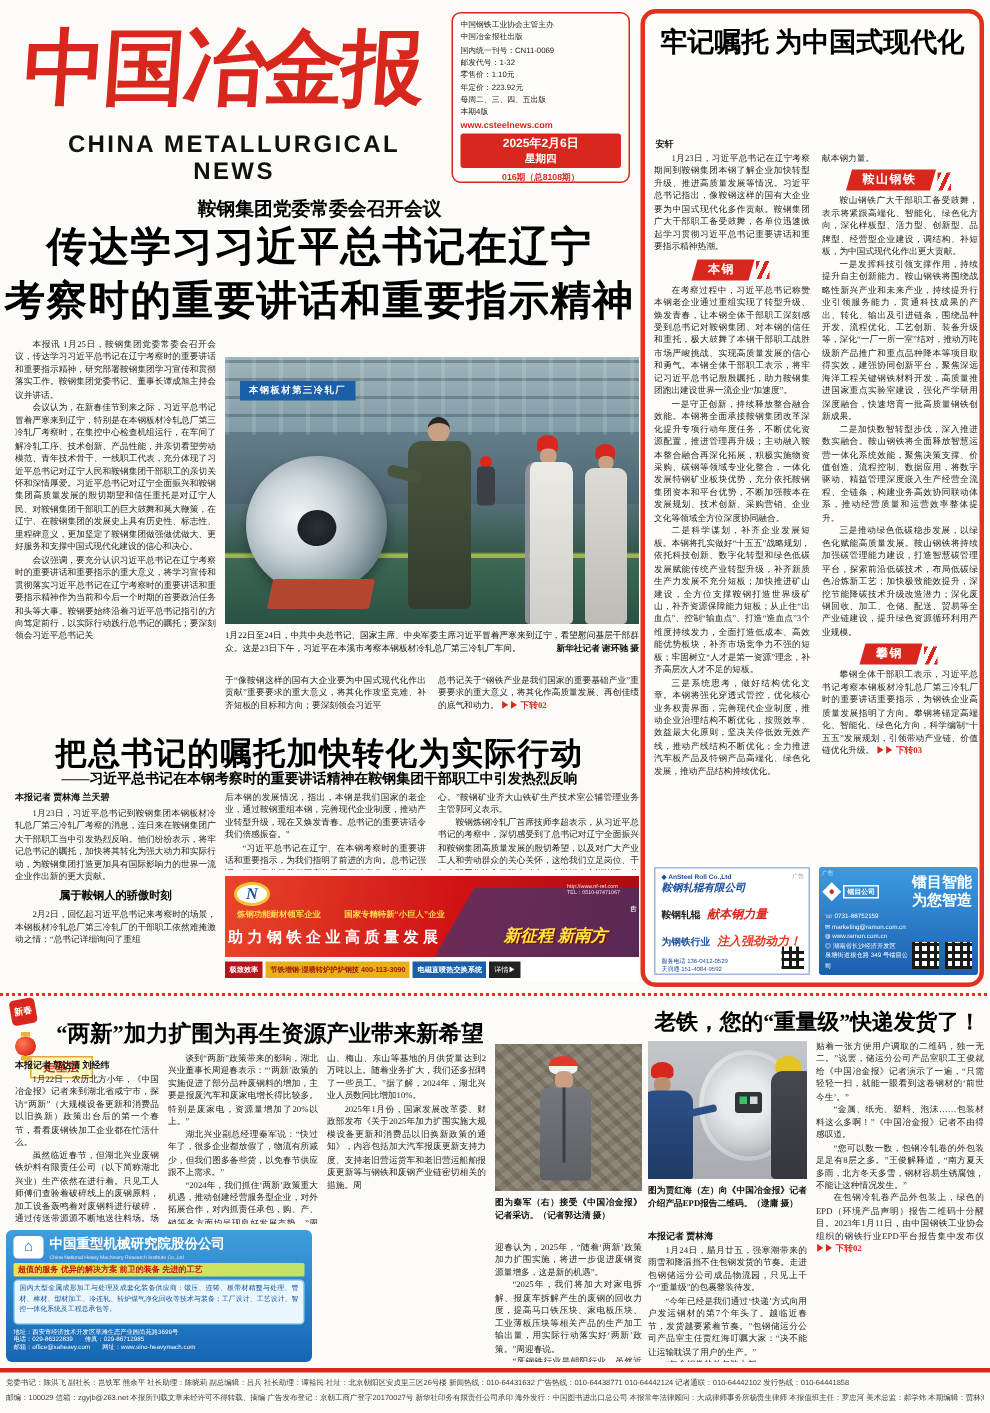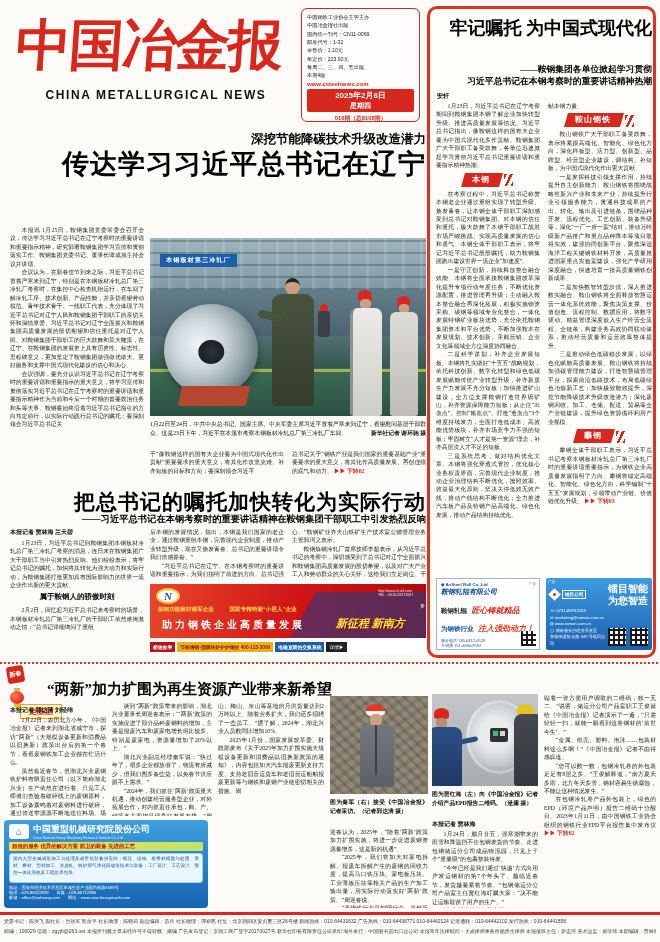--- a/index.html
+++ b/index.html
@@ -7,21 +7,21 @@
   .page { position:relative; width:660px; height:942px; margin:0 auto; background:#fcfbf7;
           overflow:hidden; font-family:"Liberation Serif", serif; color:#141414; }
   .abs { position:absolute; }
   
   .bt { font-size:5.8px; line-height:1.46; text-align:justify; overflow:hidden; color:#1c1c1c; }
   .bt p { text-indent:2em; margin:0; }
   .bt p.noind { text-indent:0; }
   .jump { color:#d8271c; font-weight:bold; font-size:5.8px; }
   .cap { font-size:5.8px; line-height:1.5; text-align:justify; color:#101010; overflow:hidden; }
   .byline { font-weight:bold; font-size:6px; color:#111; }
-  .hl { font-family:"Liberation Serif", serif; font-weight:900; color:#000; text-align:right; white-space:nowrap; }
+  .hl { font-family:"Liberation Serif", serif; font-weight:900; color:#000; text-align:center; white-space:nowrap; }
   .flagrow { margin:3px 0 3px 0; text-align:center; }
   .flag { display:inline-block; background:#d8271c; color:#fff; font-weight:bold; font-size:8px;
           line-height:1; padding:3px 11px 3px 9px; transform:skewX(-16deg);
           font-family:"Liberation Sans", sans-serif; position:relative; }
   .flag > span { display:inline-block; transform:skewX(16deg); letter-spacing:1px; }
   .flag-stripes { display:inline-block; width:9px; height:12px; margin-left:3px; vertical-align:middle;
           background:repeating-linear-gradient(115deg,#d8271c 0 2.5px,transparent 2.5px 5.5px); }
   .subhead { font-weight:bold; font-size:7.5px; text-align:center; margin:3px 0; color:#000; }
   .ph { overflow:hidden; position:absolute; }
   .qr { background-color:#fff;
@@ -32,21 +32,21 @@
   .footer-line { font-family:"Liberation Sans", sans-serif; font-size:5px; color:#3c3c3c;
                  white-space:nowrap; overflow:hidden; }
 </style>
 </head>
 <body>
 
 <div class="page">
 
   <div class="abs" style="left:16px; top:10px; width:280px; height:112px;">
     <div style="font-size:55px; font-weight:900; color:#d8271c; white-space:nowrap; letter-spacing:-2px; transform:skewX(-4deg); line-height:1.3; font-family:'Liberation Serif',serif;">中国冶金报</div>
-    <div class="sans" style="font-size:12px; font-weight:bold; letter-spacing:1.6px; color:#111; text-align:center; margin-top:6px;">CHINA METALLURGICAL NEWS</div>
+    <div class="sans" style="font-size:16px; font-weight:bold; letter-spacing:1.6px; color:#111; text-align:center; margin-top:6px;">CHINA METALLURGICAL NEWS</div>
   </div>
 
   <div class="abs" style="left:301px; top:8px; width:119px; height:114px; border:1.6px solid #d8271c; border-radius:6px; padding:4px 5px; background:#fffdfb;">
     <div class="sans" style="font-size:5.2px; line-height:1.6; color:#222;">
       <div>中国钢铁工业协会主管主办</div>
       <div>中国冶金报社出版</div>
       <div>国内统一刊号：CN11-0069</div>
       <div>邮发代号：1-32</div>
       <div>零售价：1.10元</div>
       <div>年定价：223.92元</div>
@@ -54,22 +54,23 @@
       <div>本期4版</div>
     </div>
     <div class="sans" style="font-size:6px; font-weight:bold; color:#d8271c; margin-top:1px;">www.csteelnews.com</div>
     <div style="background:#d8271c; color:#fff; text-align:center; border-radius:2px; margin-top:2px; padding:1px 0;">
       <div class="sans" style="font-size:8px; font-weight:bold;">2025年2月6日</div>
       <div class="sans" style="font-size:7px; font-weight:bold;">星期四</div>
     </div>
     <div class="sans" style="font-size:5.8px; font-weight:bold; color:#d8271c; text-align:center; margin-top:2px;">016期（总8108期）</div>
   </div>
 
-  <div class="abs hl" style="left:0; top:131px; width:426px; font-size:12.5px;">深挖节能降碳技术升级改造潜力</div>
+  <div class="abs hl" style="left:0; top:131px; width:426px; font-size:12.5px;">鞍钢集团党委常委会召开会议</div>
   <div class="abs hl" style="left:0; top:146px; width:426px; font-size:27px; letter-spacing:1px;">传达学习习近平总书记在辽宁</div>
+  <div class="abs hl" style="left:0; top:182px; width:426px; font-size:27px; letter-spacing:1px;">考察时的重要讲话和重要指示精神</div>
 
   <div class="abs bt" style="left:10px; top:226px; width:134px; height:250px;">
     <p>本报讯 1月25日，鞍钢集团党委常委会召开会议，传达学习习近平总书记在辽宁考察时的重要讲话和重要指示精神，研究部署鞍钢集团学习宣传和贯彻落实工作。鞍钢集团党委书记、董事长谭成旭主持会议并讲话。</p>
     <p>会议认为，在新春佳节到来之际，习近平总书记冒着严寒来到辽宁，特别是在本钢板材冷轧总厂第三冷轧厂考察时，在集控中心检查机组运行，在车间了解冷轧工序、技术创新、产品性能，并亲切看望劳动模范、青年技术骨干、一线职工代表，充分体现了习近平总书记对辽宁人民和鞍钢集团干部职工的亲切关怀和深情厚爱。习近平总书记对辽宁全面振兴和鞍钢集团高质量发展的殷切期望和信任重托是对辽宁人民、对鞍钢集团干部职工的巨大鼓舞和莫大鞭策，在辽宁、在鞍钢集团的发展史上具有历史性、标志性、里程碑意义，更加坚定了鞍钢集团做强做优做大、更好服务和支撑中国式现代化建设的信心和决心。</p>
     <p>会议强调，要充分认识习近平总书记在辽宁考察时的重要讲话和重要指示的重大意义，将学习宣传和贯彻落实习近平总书记在辽宁考察时的重要讲话和重要指示精神作为当前和今后一个时期的首要政治任务和头等大事。鞍钢要始终沿着习近平总书记指引的方向笃定前行，以实际行动践行总书记的嘱托；要深刻领会习近平总书记关</p>
   </div>
 
   <div class="ph" style="left:150px; top:238px; width:276px; height:178px; background:linear-gradient(180deg,#9fb4bc 0%,#7d99a4 32%,#5a737e 52%,#36594e 72%,#2b5044 100%);">
     <div class="abs" style="left:0; top:0; right:0; height:52px; background:repeating-linear-gradient(90deg,rgba(255,255,255,.12) 0 3px,transparent 3px 18px),repeating-linear-gradient(0deg,rgba(18,40,52,.28) 0 2px,transparent 2px 12px);"></div>
     <div class="abs sans" style="left:10px; top:16px; background:#1a5fa8; color:#fff; font-size:6.2px; font-weight:bold; letter-spacing:1px; padding:2px 6px;">本钢板材第三冷轧厂</div>
@@ -146,37 +147,35 @@
       <div class="abs" style="right:-20px; top:8px; width:150px; height:70px; background:rgba(26,63,142,.55); transform:skewX(-30deg);"></div>
       <div class="abs" style="left:6px; top:4px; width:24px; height:16px; background:#fff; border-radius:50%; border:2px solid #f4c23a; color:#1a4fa0; font-weight:900; font-style:italic; font-size:11px; text-align:center; line-height:13px;">N</div>
       <div class="abs sans" style="left:228px; top:5px; width:44px; font-size:3.6px; color:#ffdede;">
         <div>http://www.nf-ref.com</div>
         <div>TEL：0510-87471067</div>
       </div>
       <div class="abs sans" style="left:8px; top:22px; width:240px; font-size:5.6px; color:#ffd94a; font-weight:bold;">
         <span>炼钢功能耐材领军企业</span>
         <span style="margin-left:14px;">国家专精特新“小巨人”企业</span>
       </div>
-      <div class="abs sans" style="left:12px; top:34px; font-size:10px; color:#fff; font-weight:900; letter-spacing:3px;">助力钢铁企业高质量发展</div>
+      <div class="abs sans" style="left:2px; top:34px; font-size:10px; color:#fff; font-weight:900; letter-spacing:3px;">助力钢铁企业高质量发展</div>
       <div class="abs hl" style="left:186px; top:32px; font-size:11px; color:#ffe93a; font-style:italic; text-shadow:1px 1px 0 #7a0a0a;">新征程 新南方</div>
       <div class="abs sans" style="right:1px; top:16px; font-size:4.2px; color:#fff; writing-mode:vertical-rl;">广告</div>
     </div>
     <div class="abs sans" style="left:0; bottom:0; right:0; height:15px; background:#fff; display:flex; gap:2px; align-items:center;">
       <span style="background:#b5161b; color:#fff; font-size:4.8px; font-weight:bold; padding:2px 3px;">极致效率</span>
       <span style="background:#e8b117; color:#9c1212; font-size:4.8px; font-weight:bold; padding:2px 3px;">节铁增钢·湿喷转炉护炉钢技 400-113-3090</span>
       <span style="background:#1a5fa8; color:#fff; font-size:4.8px; font-weight:bold; padding:2px 3px;">电磁直喷热交换系统</span>
       <span style="background:#222; color:#fff; font-size:4.8px; padding:2px 3px;">详情▶</span>
     </div>
   </div>
 
   <div class="abs" style="left:427px; top:6px; width:229px; height:652px; border:3px solid #e0321f; border-radius:10px; background:#fefdfa;"></div>
 
   <div class="abs hl" style="left:431px; top:16px; width:221px; font-size:18px;">牢记嘱托 为中国式现代化</div>
-  <div class="abs hl" style="left:431px; top:64px; width:221px; font-size:8.8px;">——鞍钢集团各单位掀起学习贯彻</div>
-  <div class="abs hl" style="left:431px; top:76px; width:221px; font-size:8.8px;">习近平总书记在本钢考察时的重要讲话精神热潮</div>
 
   <div class="abs byline" style="left:437px; top:92px;">安轩</div>
 
   <div class="abs bt" style="left:436px; top:102px; width:104px; height:472px;">
     <p>1月23日，习近平总书记在辽宁考察期间到鞍钢集团本钢了解企业加快转型升级、推进高质量发展等情况。习近平总书记指出，像鞍钢这样的国有大企业要为中国式现代化多作贡献。鞍钢集团广大干部职工备受鼓舞，各单位迅速掀起学习贯彻习近平总书记重要讲话和重要指示精神热潮。</p>
     <div class="flagrow">
       <span class="flag"><span>本钢</span></span><span class="flag-stripes"></span>
     </div>
     <p>在考察过程中，习近平总书记称赞本钢老企业通过重组实现了转型升级、焕发青春，让本钢全体干部职工深刻感受到总书记对鞍钢集团、对本钢的信任和重托，极大鼓舞了本钢干部职工战胜市场严峻挑战、实现高质量发展的信心和勇气。本钢全体干部职工表示，将牢记习近平总书记殷殷嘱托，助力鞍钢集团跑出建设世界一流企业“加速度”。</p>
     <p>一是守正创新，持续释放整合融合效能。本钢将全面承接鞍钢集团改革深化提升专项行动年度任务，不断优化资源配置，推进管理再升级；主动融入鞍本整合融合再深化拓展，积极实施物资采购、碳钢等领域专业化整合，一体化发展特钢矿业板块优势，充分依托鞍钢集团资本和平台优势，不断加强鞍本在发展规划、技术创新、采购营销、企业文化等领域全方位深度协同融合。</p>
@@ -201,21 +200,21 @@
       <span class="jump">▶▶ 下转03</span>
     </p>
   </div>
 
   <div class="abs sans" style="left:436px; top:578px; width:104px; height:72px; background:#fff; border:1px solid #9fb6d8; padding:3px 4px;">
     <div class="abs" style="right:3px; top:2px; font-size:3.8px; color:#888;">广告</div>
     <div style="font-size:4.4px; color:#1a4fa0; font-weight:bold;">◆ AnSteel Roll Co.,Ltd</div>
     <div style="font-size:7px; color:#1a4fa0; font-weight:900; font-style:italic; font-family:Liberation Serif, serif;">鞍钢轧辊有限公司</div>
     <div style="margin-top:2px;">
       <span style="font-size:6.5px; color:#222; font-weight:bold;">鞍钢轧辊</span>
-      <span style="font-size:8px; color:#d8271c; font-weight:900; font-style:italic;">匠心铸就精品</span>
+      <span style="font-size:8px; color:#d8271c; font-weight:900; font-style:italic;">献本钢力量</span>
     </div>
     <div>
       <span style="font-size:6.5px; color:#1a4fa0; font-weight:bold;">为钢铁行业</span>
       <span style="font-size:8px; color:#e8391f; font-weight:900; font-style:italic;">注入强劲动力！</span>
     </div>
     <div style="font-size:4px; color:#1a4fa0; margin-top:3px;">服务电话 136-0412-0529</div>
     <div style="font-size:4px; color:#1a4fa0;">天润通 151-4084-9592</div>
     <div class="abs qr" style="right:3px; bottom:3px; width:15px; height:15px;"></div>
   </div>
 
@@ -304,20 +303,21 @@
     <div style="font-size:4.2px; color:#fff; display:flex; gap:8px;">
       <span>电话：029-86322839</span>
       <span>传真：029-86712985</span>
     </div>
     <div style="font-size:4.2px; color:#fff; display:flex; gap:8px;">
       <span>邮箱：office@xaheavy.com</span>
       <span>网址：www.sino-heavymach.com</span>
     </div>
   </div>
 
+  <div class="abs hl" style="left:432px; top:672px; width:226px; font-size:14.5px;">老铁，您的“重量级”快递发货了！</div>
 
   <div class="ph" style="left:432px; top:694px; width:106px; height:92px; background:linear-gradient(180deg,#c3c7ca,#a8acb0);">
     <div class="abs" style="right:6px; top:6px; width:66px; height:74px; border-radius:50%; background:radial-gradient(circle at 45% 45%,#e9ebed 0 28%,#c9cdd0 55%,#999fa4 80%,#7b8186 100%); box-shadow:inset 0 0 0 3px rgba(255,255,255,.35);">
       <div class="abs" style="left:24px; top:28px; width:18px; height:14px; background:#2e3338; border-radius:2px;">
         <div class="abs" style="left:3px; top:3px; width:5px; height:5px; background:#3fbf6a;"></div>
         <div class="abs" style="left:10px; top:3px; width:5px; height:5px; background:#d8d8d8;"></div>
       </div>
     </div>
     <div class="abs" style="left:2px; top:14px; width:15px; height:11px; border-radius:50% 50% 25% 25%; background:#d8271c;"></div>
     <div class="abs" style="left:4px; top:24px; width:11px; height:10px; border-radius:40%; background:#b98f74;"></div>

